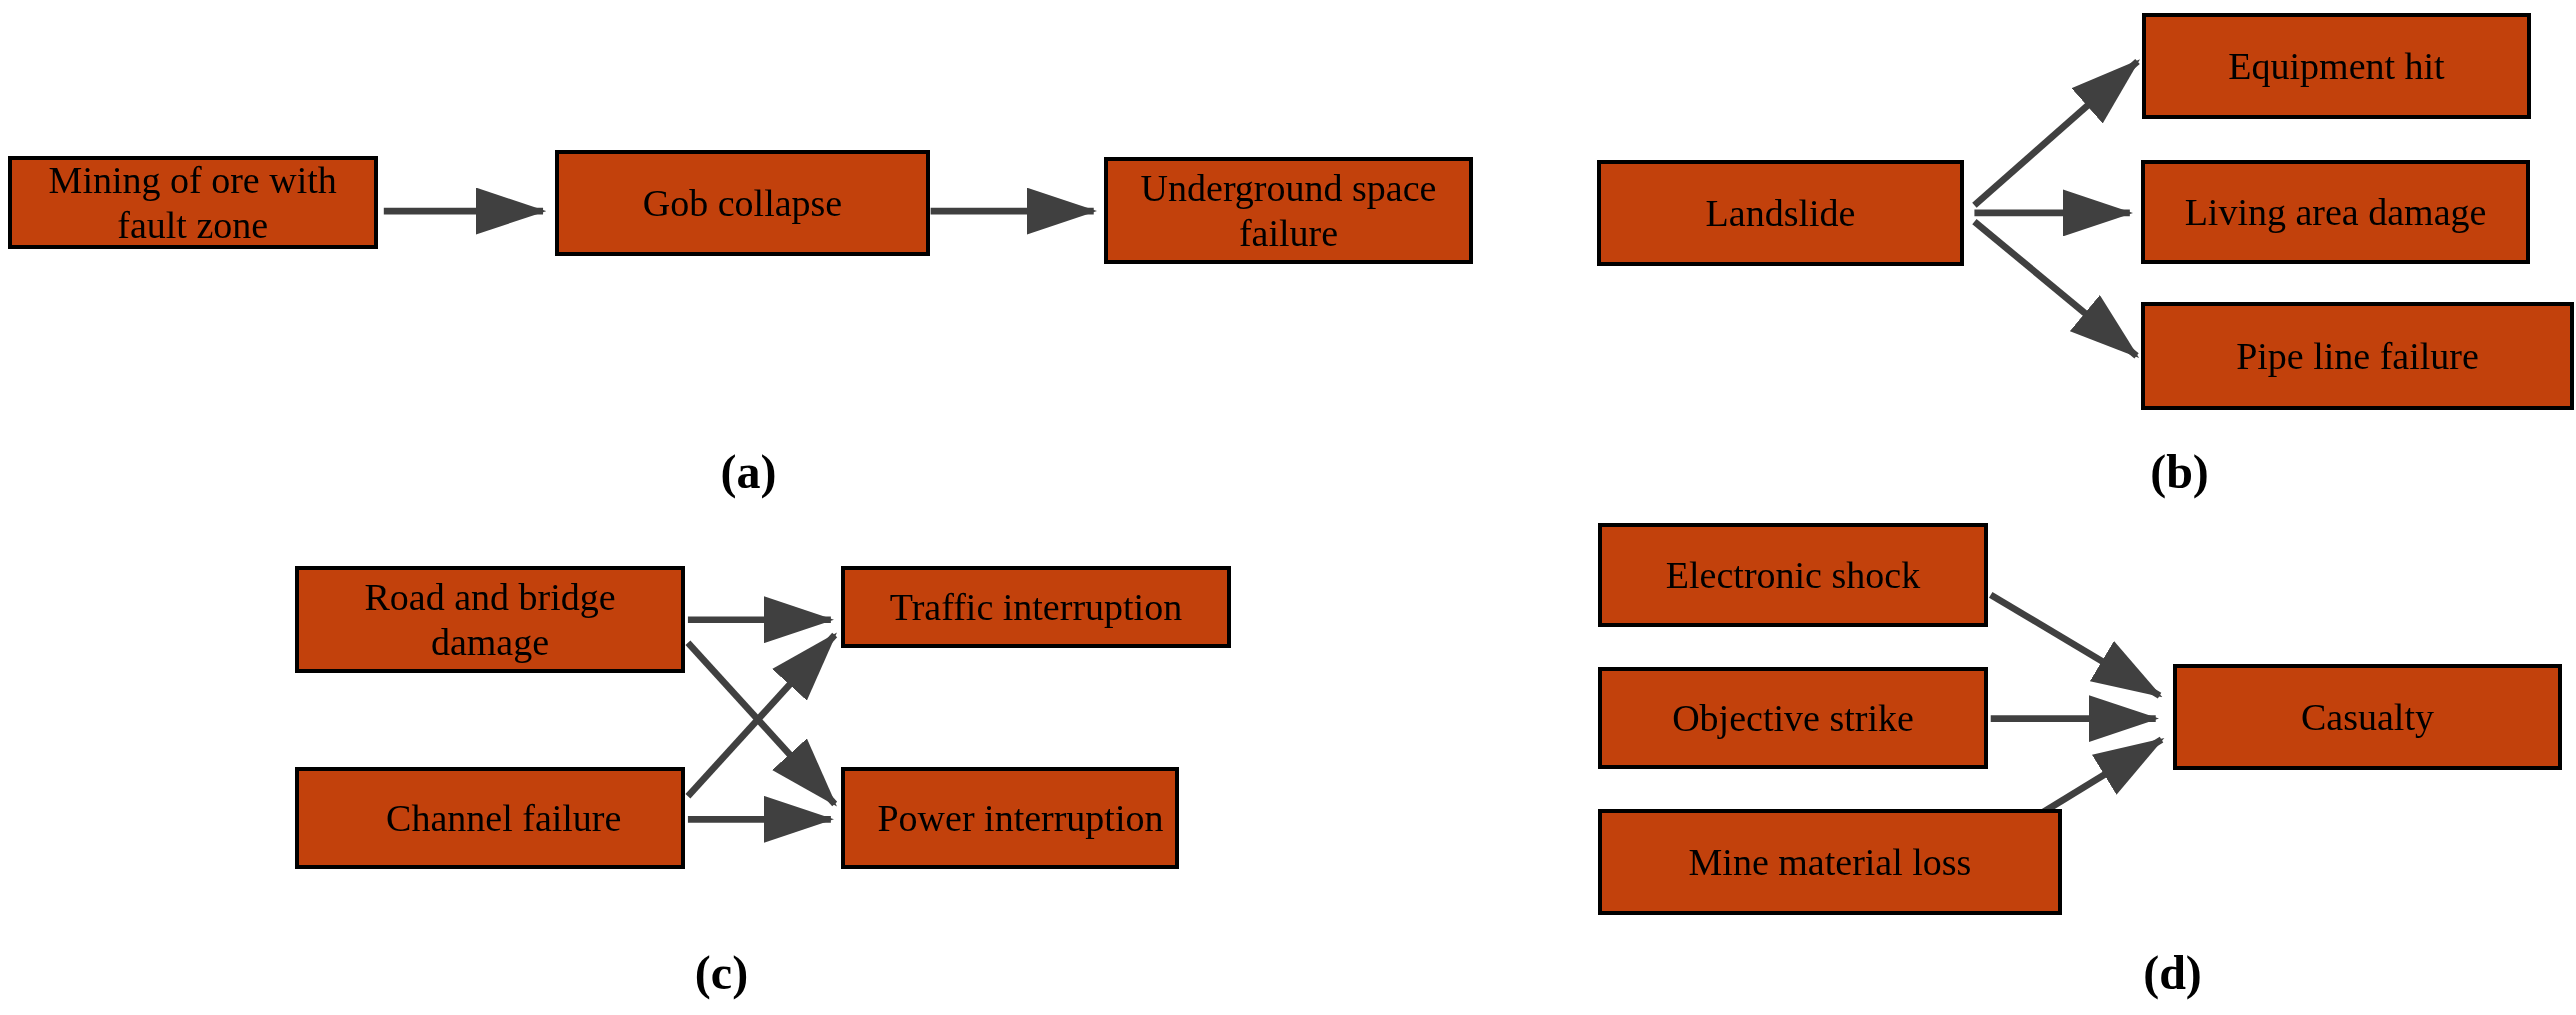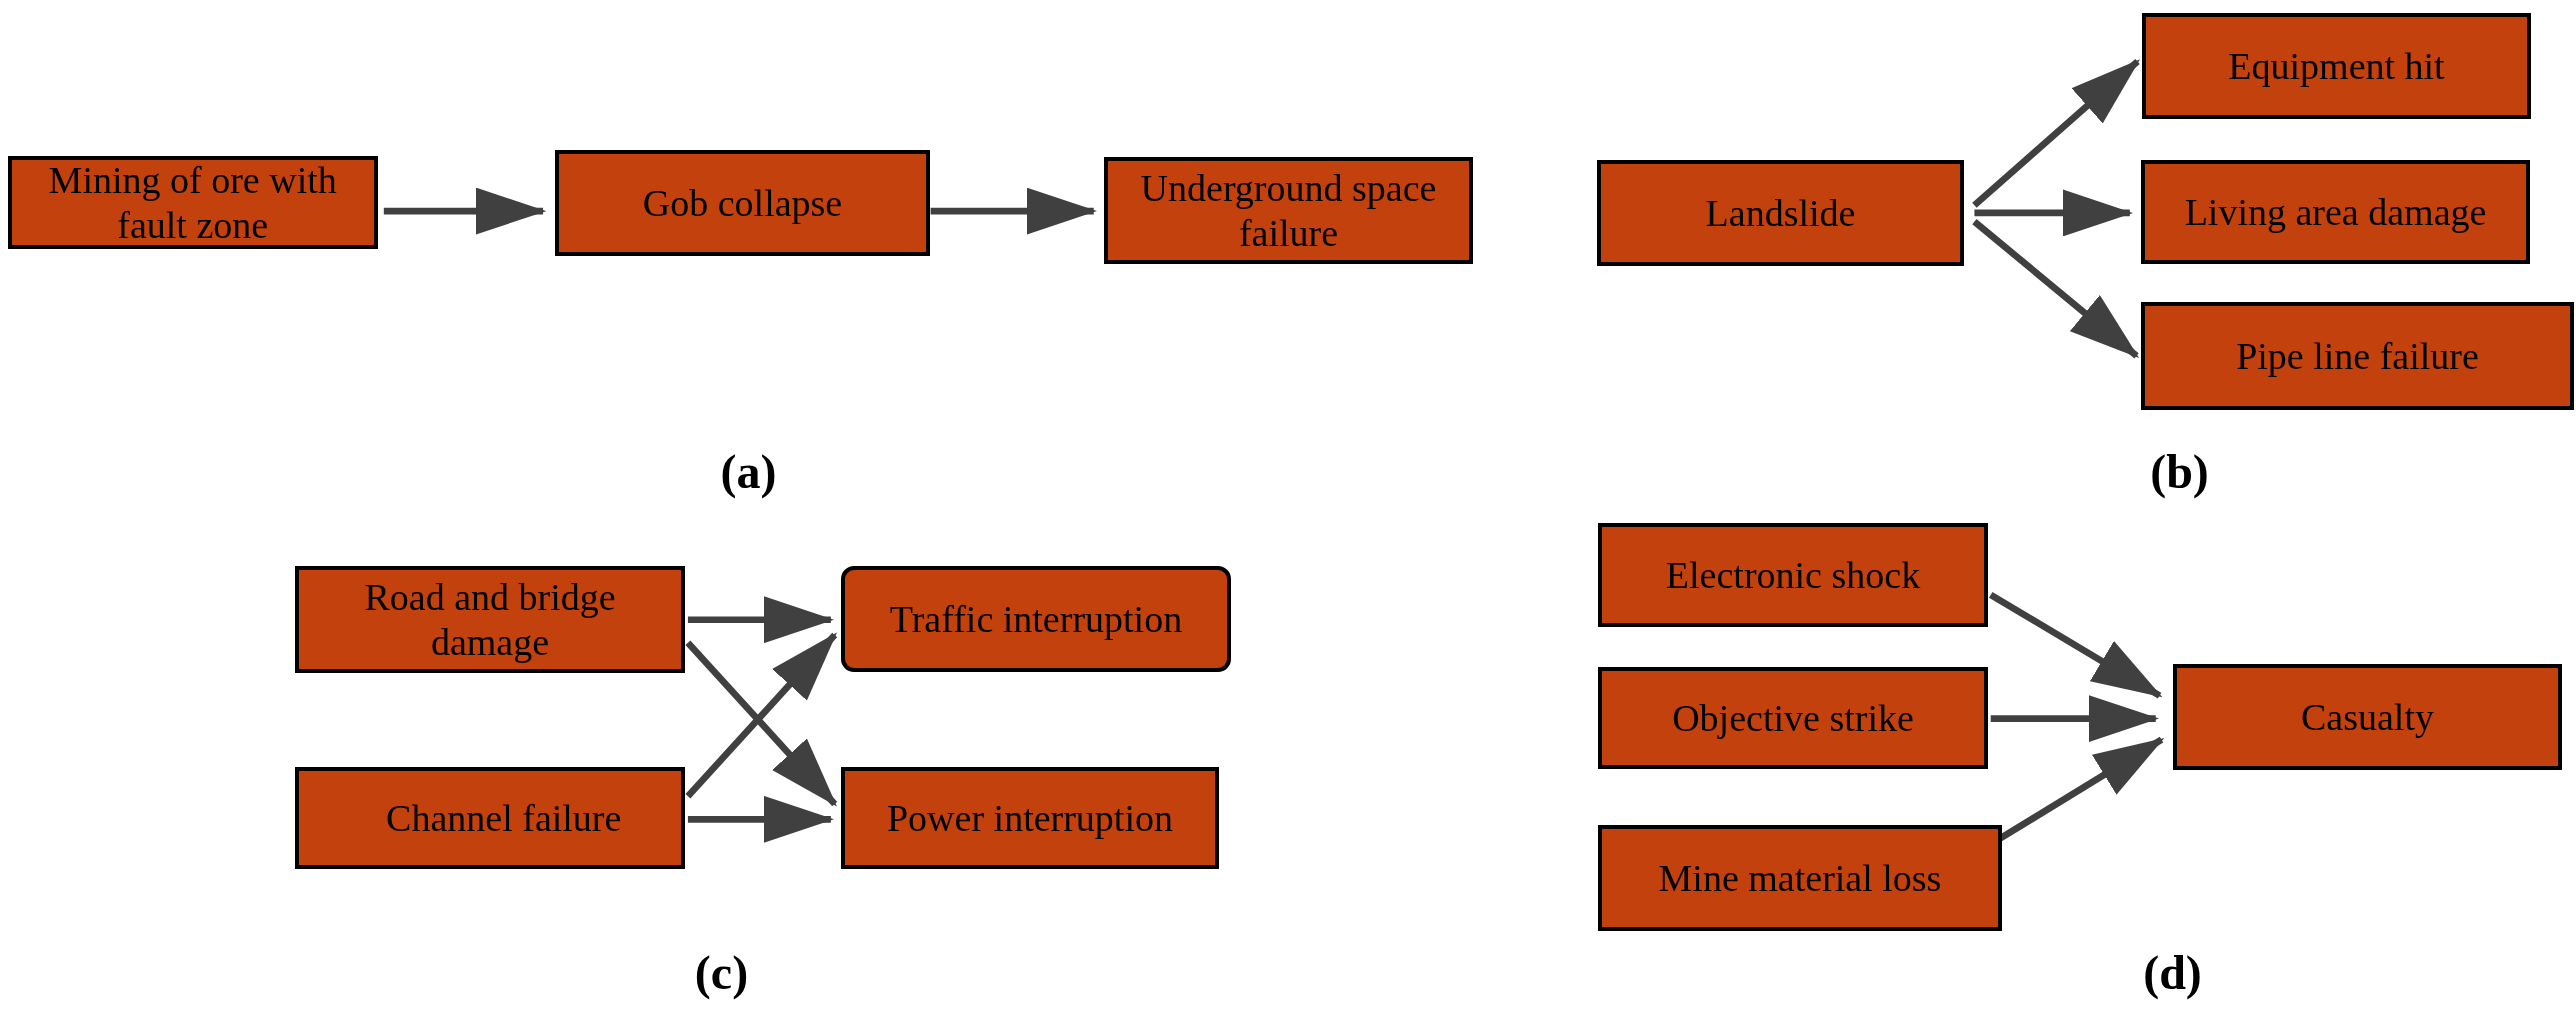--- a/index.html
+++ b/index.html
@@ -51,27 +51,27 @@
   .cap-a { left: 643px; top: 443px; }
   
   .n-b0 { left: 1597px; top: 160px; width: 367px; height: 106px; }
   .n-b1 { left: 2142px; top: 13.4px;  width: 389px; height: 106px; }
   .n-b2 { left: 2141px; top: 160px; width: 389px; height: 104px; }
   .n-b3 { left: 2141px; top: 302px; width: 433px; height: 108px; }
   .cap-b { left: 2074px; top: 443px; }
   
   .n-c0 { left: 295px; top: 566px; width: 390px; height: 107px; }
   .n-c1 { left: 295px; top: 767px; width: 390px; height: 102px; padding-left: 39px; }
-  .n-c2 { left: 841px; top: 566px; width: 390px; height: 106px; border-radius: 13px; }
-  .n-c3 { left: 841px; top: 767px; width: 378px; height: 102px; }
+  .n-c2 { left: 841px; top: 566px; width: 390px; height: 82px; }
+  .n-c3 { left: 841px; top: 767px; width: 338px; height: 102px; justify-content: flex-end; }
   .cap-c { left: 616px; top: 944px; }
   
   .n-d0 { left: 1598px; top: 523px; width: 390px; height: 104px; }
   .n-d1 { left: 1598px; top: 667px; width: 390px; height: 102px; }
-  .n-d2 { left: 1598px; top: 809px; width: 404px; height: 106px; margin-top: 16px; }
+  .n-d2 { left: 1598px; top: 809px; width: 464px; height: 106px; }
   .n-d3 { left: 2173px; top: 664px; width: 389px; height: 106px; }
   .cap-d { left: 2067px; top: 944px; }
 </style>
 </head>
 <body>
 
 <div class="canvas">
 
   <svg class="arrow-layer" width="2576" height="1015" viewBox="0 0 2685 1058" xmlns="http://www.w3.org/2000/svg">
     <defs>

